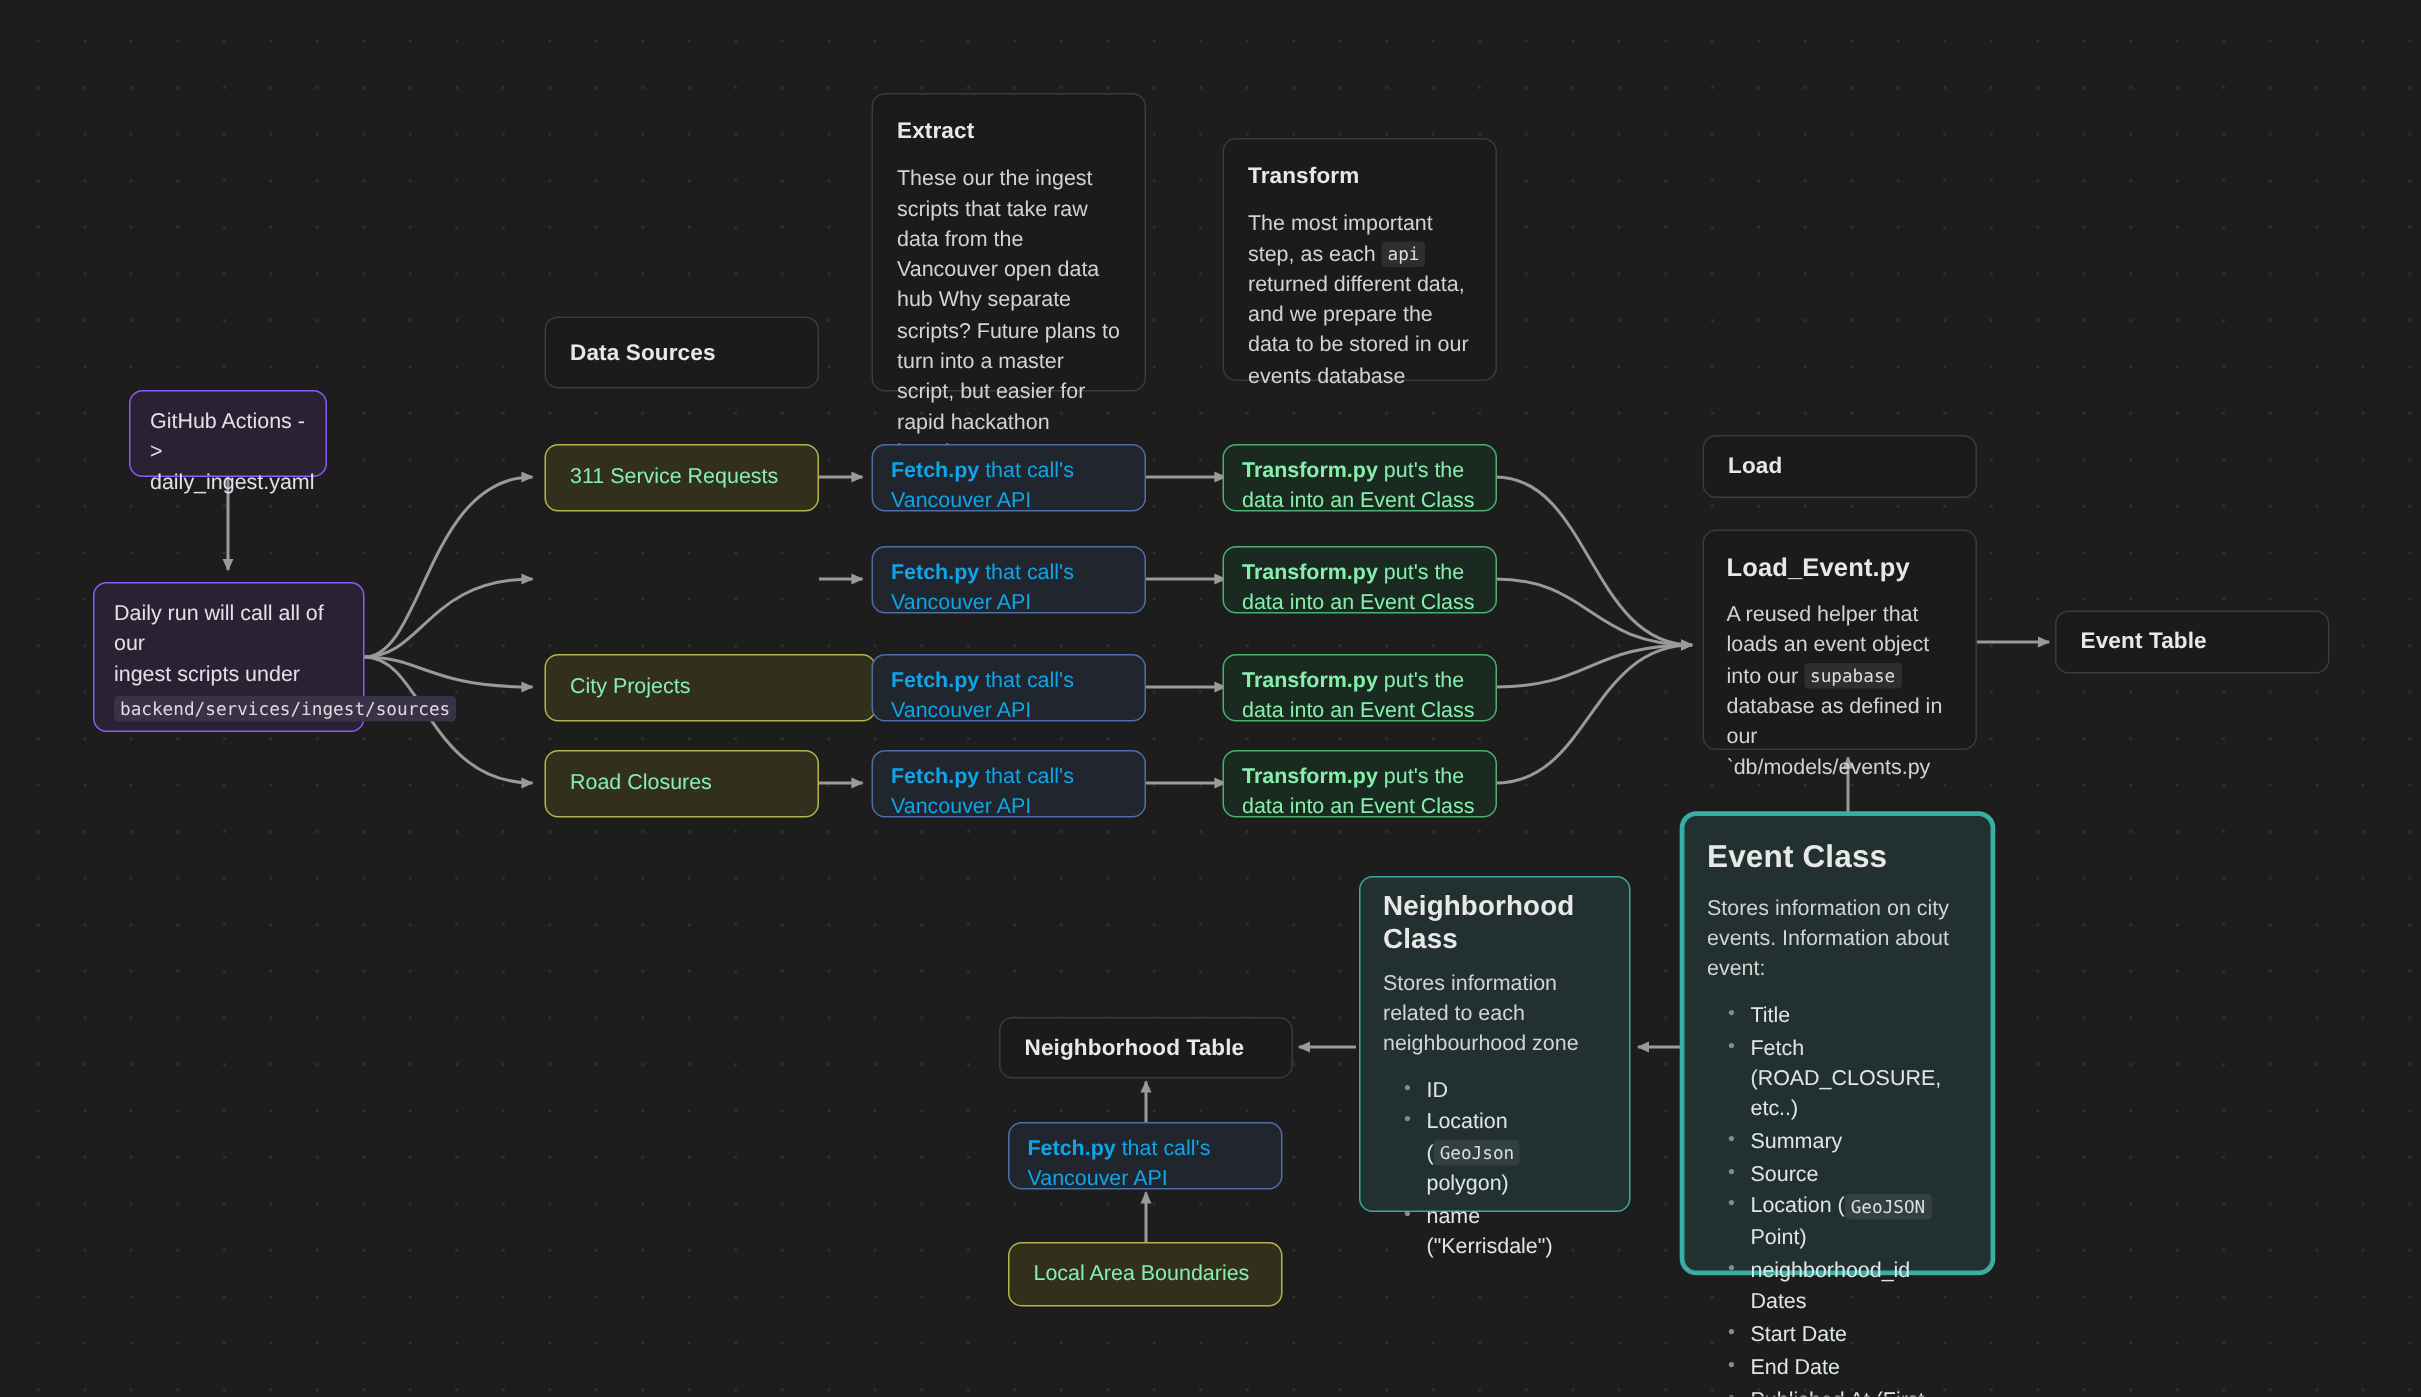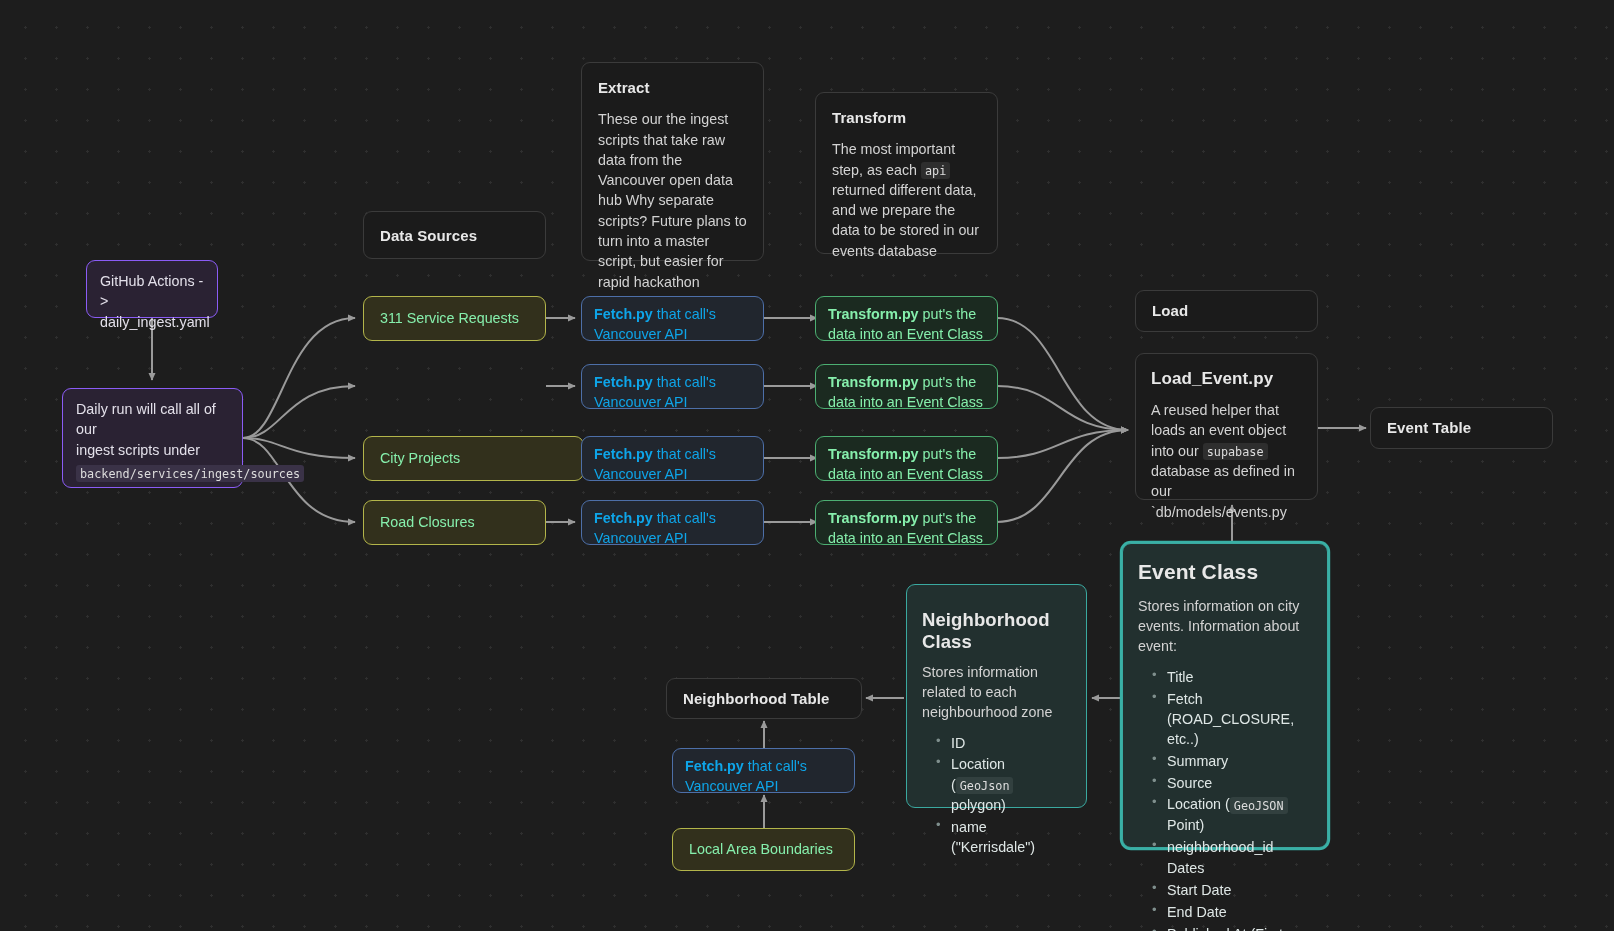--- a/index.html
+++ b/index.html
@@ -211,21 +211,21 @@
       <li>Source</li>
       <li><span>Location (</span><code class="mono">GeoJSON</code><span> Point)</span></li>
       <li>neighborhood_id</li>
       <li class="nobul">Dates</li>
       <li>Start Date</li>
       <li>End Date</li>
       <li>Published At (First time pushed into database)</li>
     </ul>
   </div>
 
-  <div class="node n-teal" style="left:906px; top:584px; width:181px; height:224px; padding:24px 15px;">
+  <div class="node n-teal" style="left:906px; top:584px; width:181px; height:224px; padding:8px 15px;">
     <div class="ttl" style="font-size:18.5px; line-height:1.18;">Neighborhood Class</div>
     <div class="body" style="margin-top:9px;">Stores information related to each neighbourhood zone</div>
     <ul class="bul">
       <li>ID</li>
       <li><span>Location (</span><code class="mono">GeoJson</code><span> polygon)</span></li>
       <li>name ("Kerrisdale")</li>
     </ul>
   </div>
 
   <div class="node card-plain" style="left:666px; top:678px; width:196px; height:41px; display:flex; align-items:center;">

